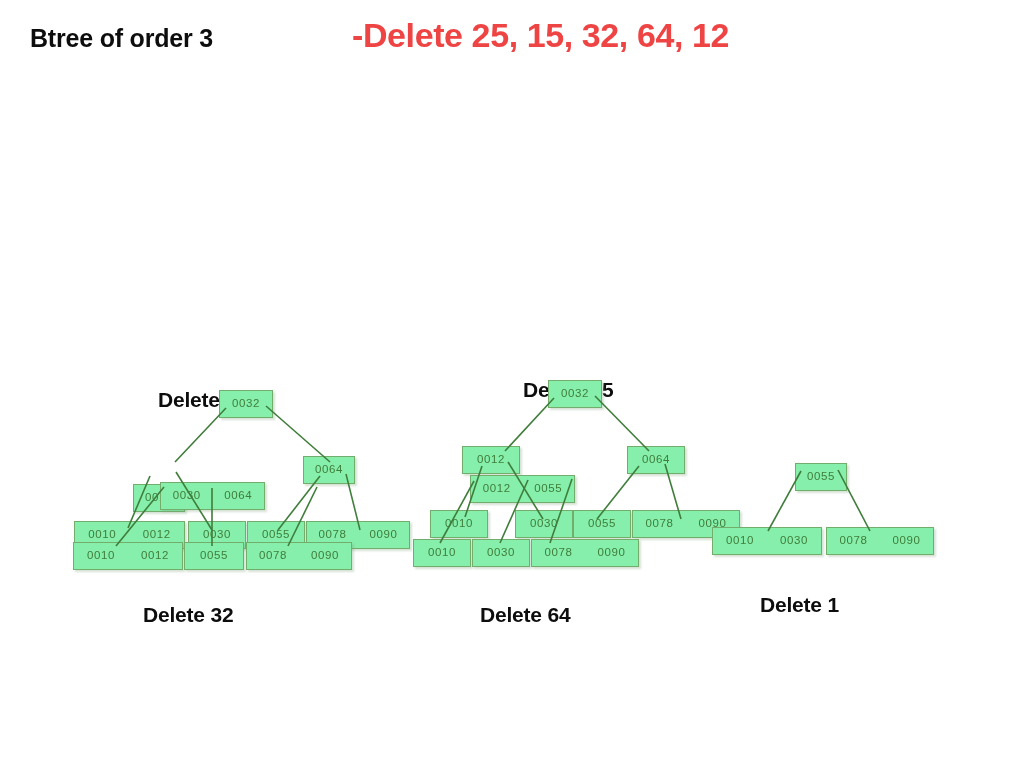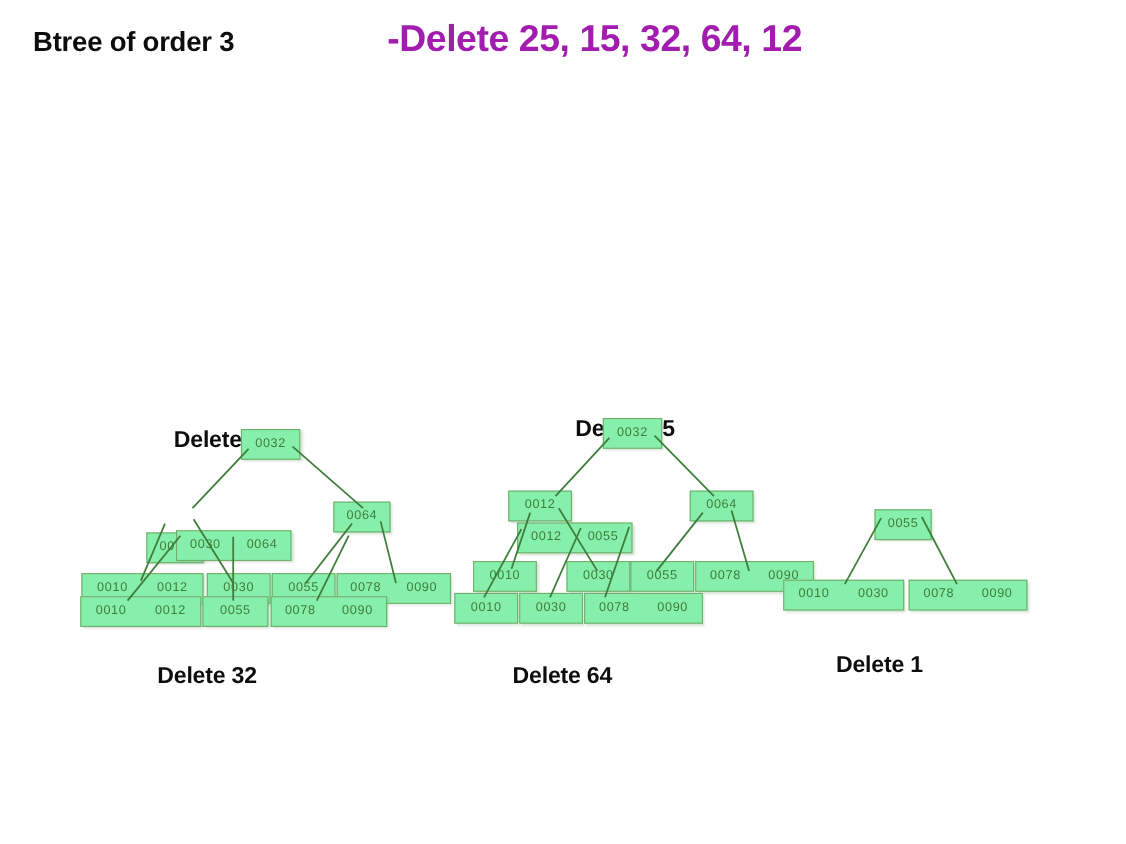--- a/index.html
+++ b/index.html
@@ -32,21 +32,21 @@
     color: #0d0d0d;
     letter-spacing: -0.2px;
     white-space: nowrap;
   }
   #title-right {
     position: absolute;
     left: 352px;
     top: 16px;
     font-size: 34px;
     font-weight: bold;
-    color: #a21caf;
+    color: #ef4444;
     letter-spacing: -0.4px;
     white-space: nowrap;
   }
 
   
   .figure {
     position: absolute;
   }
   .tree-canvas {
     position: absolute;
@@ -218,21 +218,21 @@
       <span class="key">0010</span>
     </div>
     <div class="node" style="left:72px; top:74px; width:58px;">
       <span class="key">0030</span>
     </div>
     <div class="node" style="left:131px; top:74px; width:108px;">
       <span class="key">0078</span>
       <span class="key">0090</span>
     </div>
   </div>
-  <div class="caption" style="left:66px; top:138px;text-align:center;">Delete 64</div>
+  <div class="caption" style="left:80px; top:138px;text-align:center;">Delete 64</div>
 </div>
 
 <div class="figure" id="fig-5" style="left:700px; top:455px; width:260px; height:175px;">
   <div class="tree-canvas" style="width:260px;height:120px;">
     <svg class="edges" width="260" height="120">
       <g stroke="#3f7d3a" stroke-width="1.6" fill="none">
         <line x1="101" y1="16" x2="68" y2="76"></line>
         <line x1="138" y1="15" x2="170" y2="76"></line>
       </g>
     </svg>

